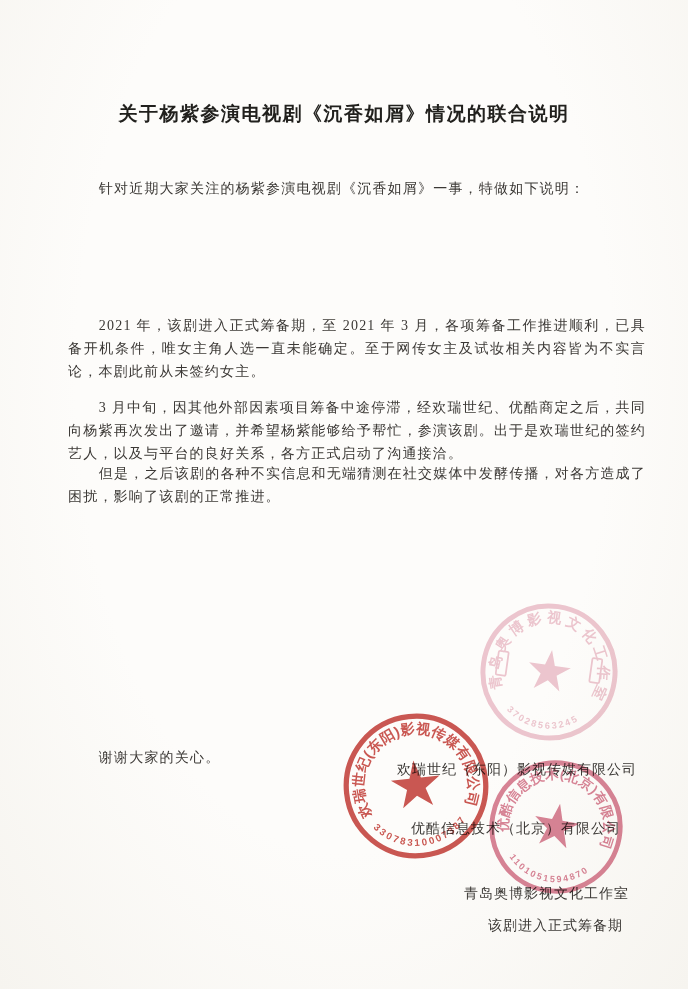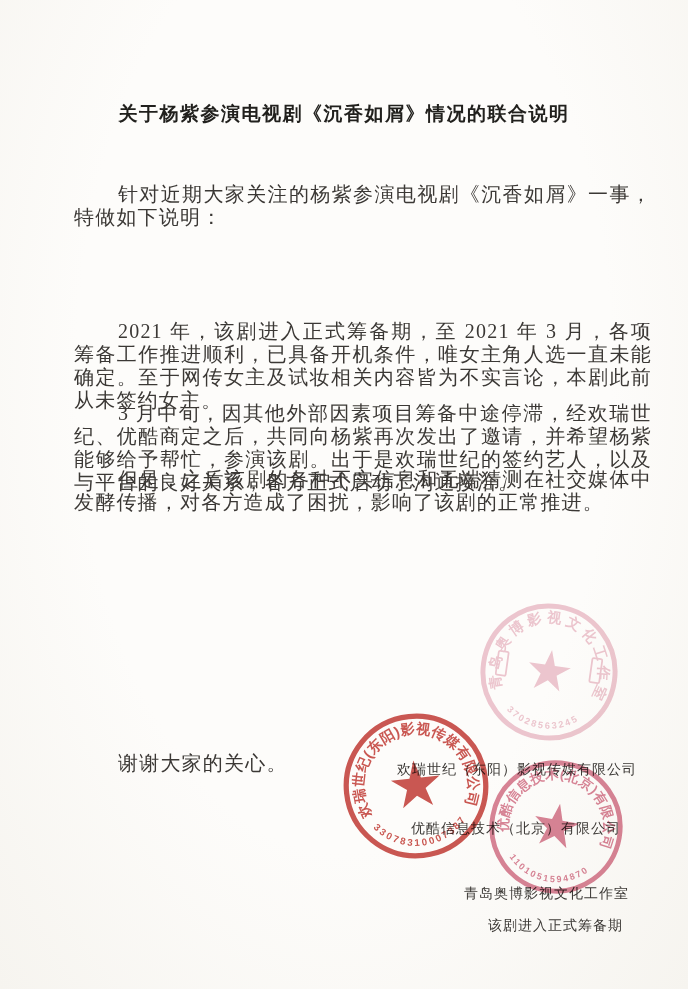--- a/index.html
+++ b/index.html
@@ -8,22 +8,22 @@
     background:radial-gradient(ellipse at 50% 38%, #fdfcfa 55%, #f6f4ef 100%);
     font-family:"Liberation Serif","DejaVu Serif",serif;
     color:#3b3835;
   }
   .title{
     position:absolute;top:101px;left:0;right:0;margin:0;
     text-align:center;font-size:19px;font-weight:700;
     letter-spacing:1.5px;color:#21201d;
   }
   .para{
-    position:absolute;left:62px;width:578px;margin:12px;
-    font-size:20px;line-height:23px;letter-spacing:1.2px;
+    position:absolute;left:62px;width:578px;margin:6px;
+    font-size:14px;line-height:23px;letter-spacing:1.2px;
     text-indent:2.2em;text-align:justify;text-justify:inter-ideograph;
   }
   .p1{top:171px}.p2{top:205px}.p3{top:308px}.p4{top:390px}
   .p5{top:456px}.p6{top:535px}.p7{top:589px}.p8{top:665px}.p9{top:740px}
   .sig{
     position:absolute;margin:1px;font-size:14px;letter-spacing:1px;
     white-space:nowrap;color:#3b3835;
   }
   .sig1{top:760px;right:50px}
   .sig2{top:819px;right:66px}

